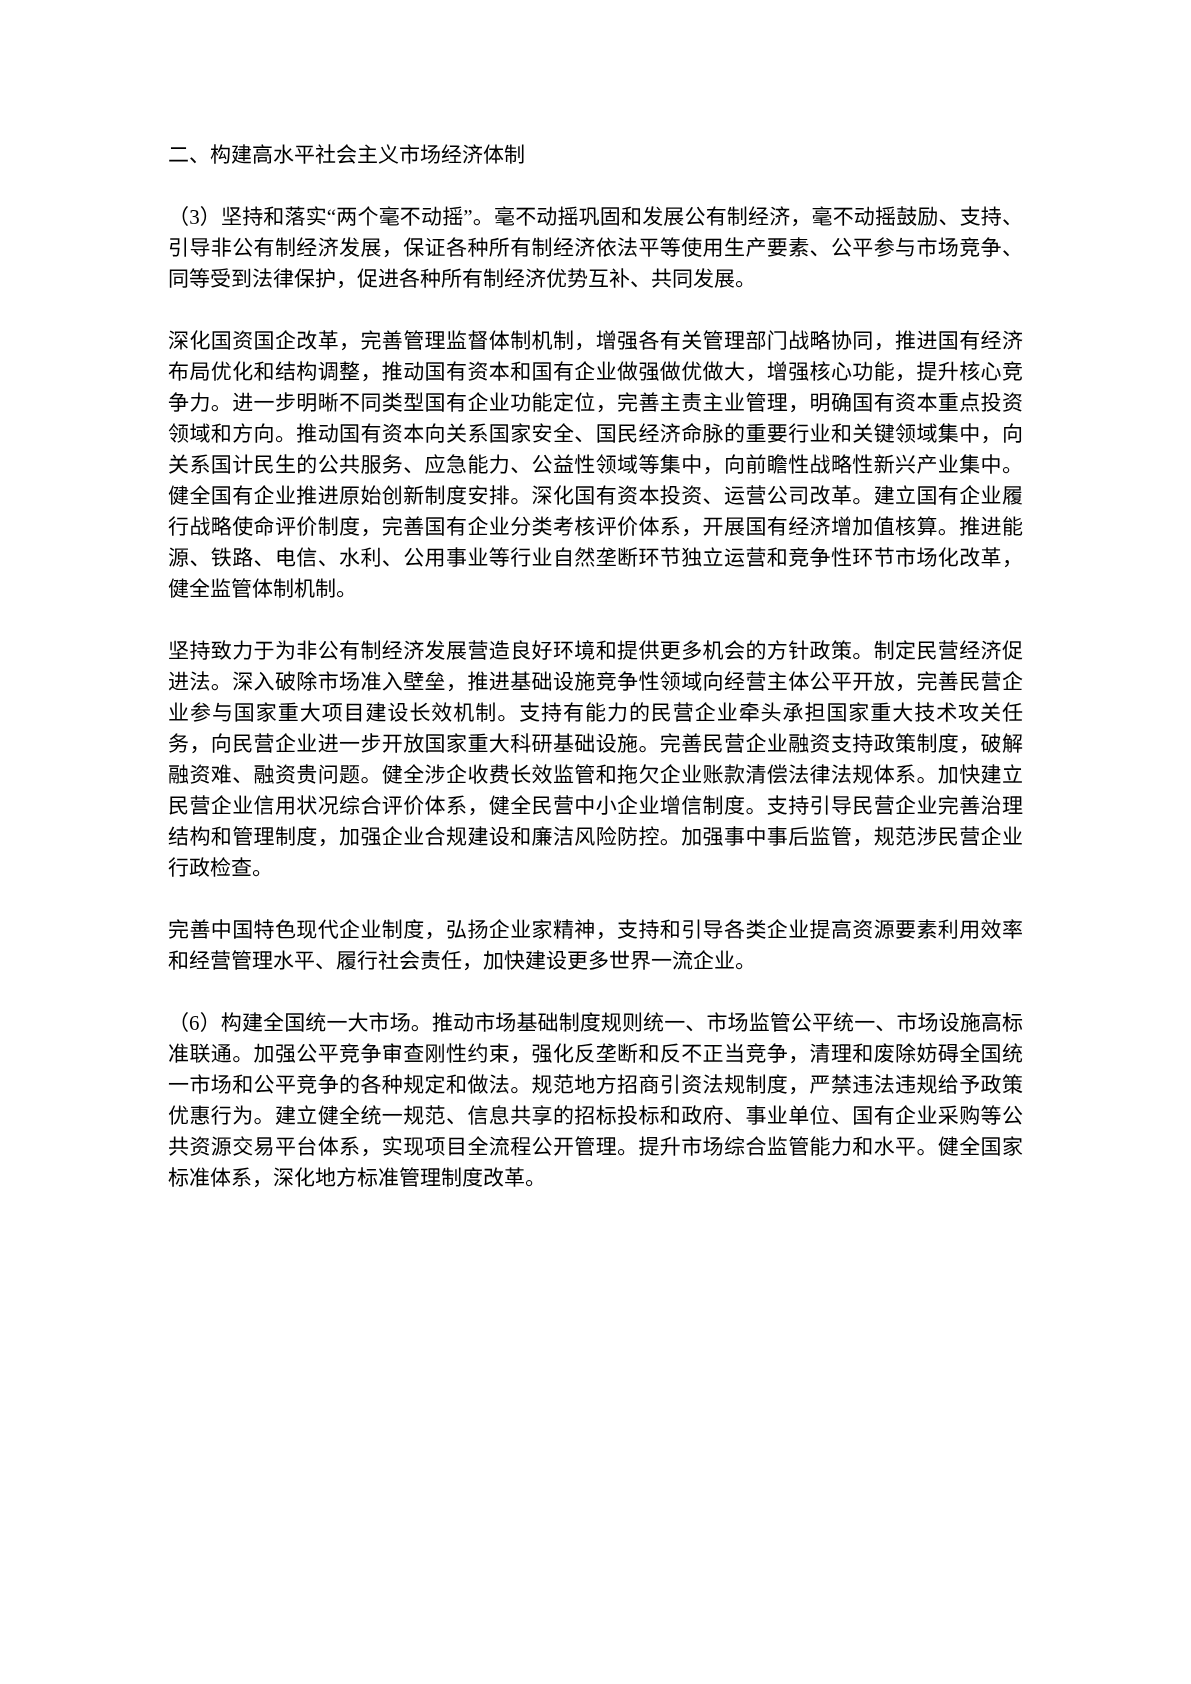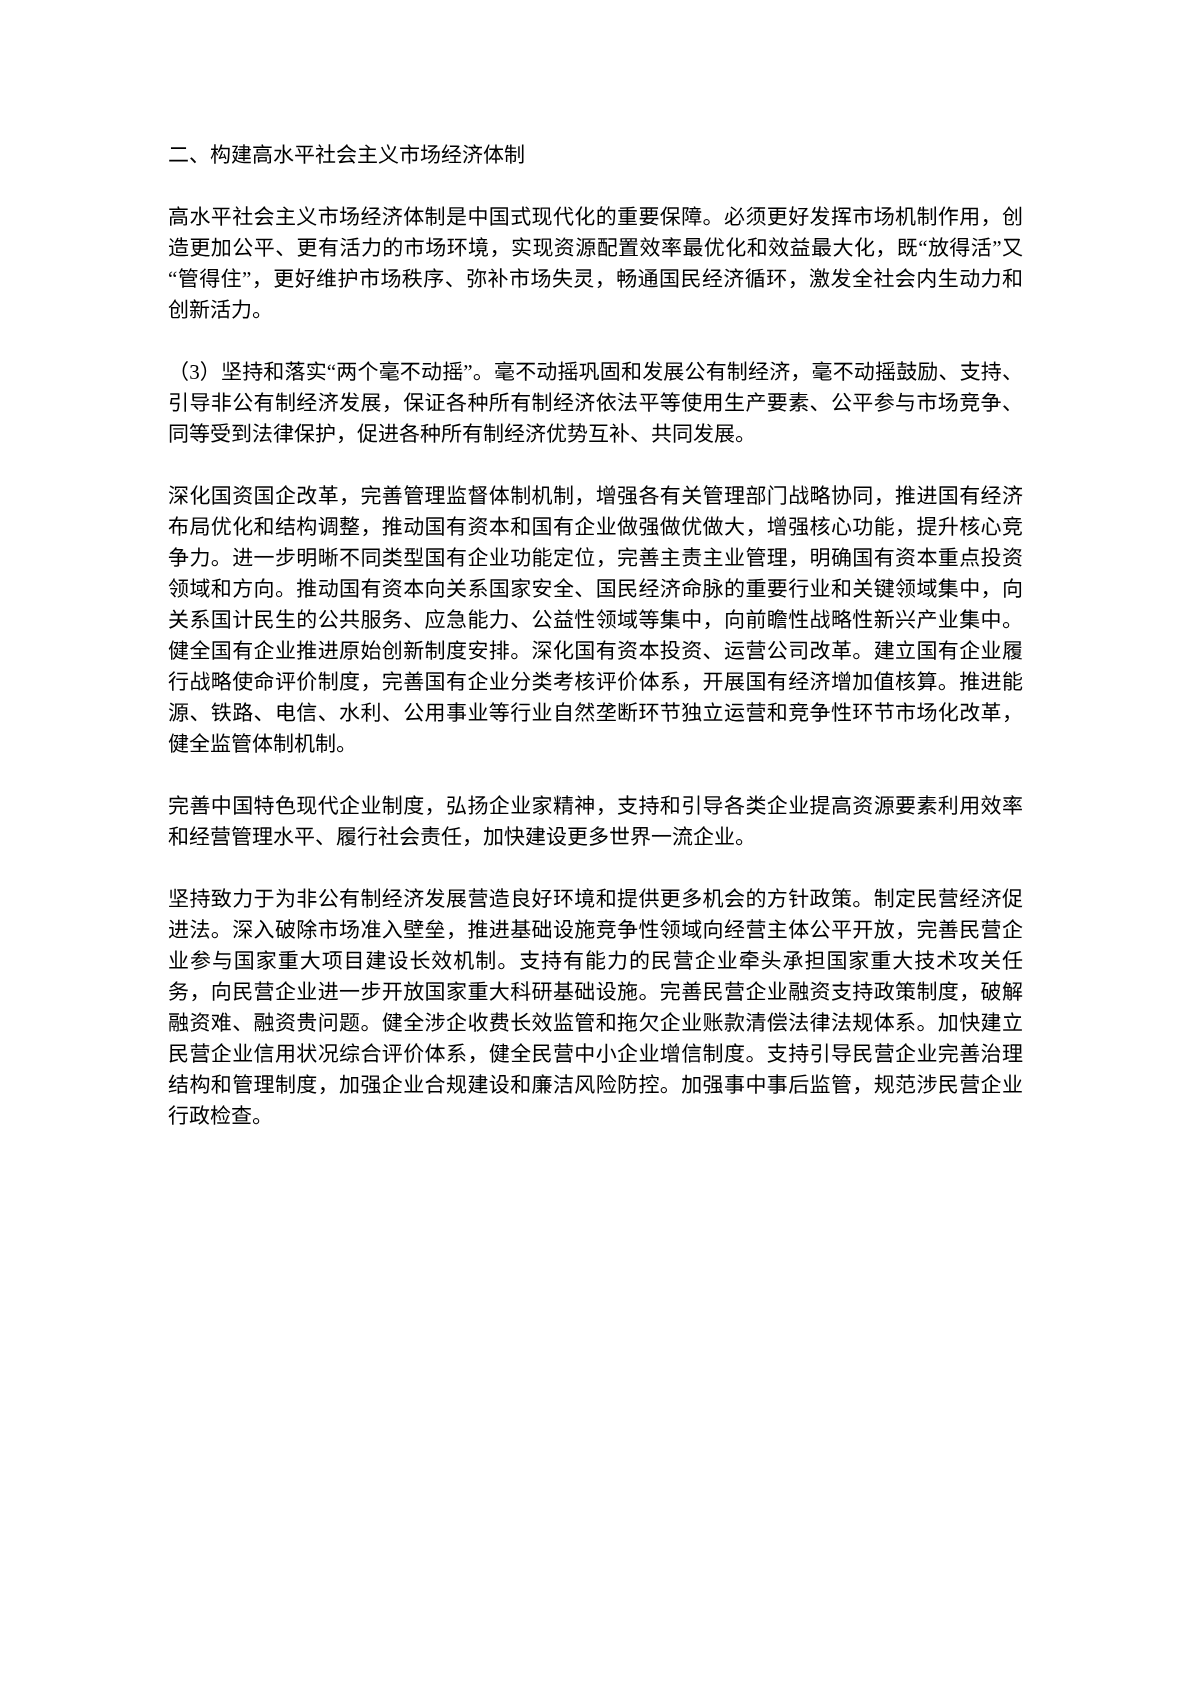--- a/index.html
+++ b/index.html
@@ -39,24 +39,24 @@
   .doc-paragraph:last-child {
     margin-bottom: 0;
   }
 </style>
 </head>
 <body>
 
 <div class="page">
   <h2 class="doc-heading">二、构建高水平社会主义市场经济体制</h2>
 
-  <p class="doc-paragraph">高水平社会主义市场经济体制是中国式现代化的重要保障。必须更好发挥市场机制作用，创造更加公平、更有活力的市场环境，实现资源配置效率最优化和效益最大化，既“放得活”又“管得住”，更好维护市场秩序、弥补市场失灵，畅通国民经济循环，激发全社会内生动力和创新活力。</p>
 
   <p class="doc-paragraph">（3）坚持和落实“两个毫不动摇”。毫不动摇巩固和发展公有制经济，毫不动摇鼓励、支持、引导非公有制经济发展，保证各种所有制经济依法平等使用生产要素、公平参与市场竞争、同等受到法律保护，促进各种所有制经济优势互补、共同发展。</p>
 
   <p class="doc-paragraph">深化国资国企改革，完善管理监督体制机制，增强各有关管理部门战略协同，推进国有经济布局优化和结构调整，推动国有资本和国有企业做强做优做大，增强核心功能，提升核心竞争力。进一步明晰不同类型国有企业功能定位，完善主责主业管理，明确国有资本重点投资领域和方向。推动国有资本向关系国家安全、国民经济命脉的重要行业和关键领域集中，向关系国计民生的公共服务、应急能力、公益性领域等集中，向前瞻性战略性新兴产业集中。健全国有企业推进原始创新制度安排。深化国有资本投资、运营公司改革。建立国有企业履行战略使命评价制度，完善国有企业分类考核评价体系，开展国有经济增加值核算。推进能源、铁路、电信、水利、公用事业等行业自然垄断环节独立运营和竞争性环节市场化改革，健全监管体制机制。</p>
 
+  <p class="doc-paragraph">坚持致力于为非公有制经济发展营造良好环境和提供更多机会的方针政策。制定民营经济促进法。深入破除市场准入壁垒，推进基础设施竞争性领域向经营主体公平开放，完善民营企业参与国家重大项目建设长效机制。支持有能力的民营企业牵头承担国家重大技术攻关任务，向民营企业进一步开放国家重大科研基础设施。完善民营企业融资支持政策制度，破解融资难、融资贵问题。健全涉企收费长效监管和拖欠企业账款清偿法律法规体系。加快建立民营企业信用状况综合评价体系，健全民营中小企业增信制度。支持引导民营企业完善治理结构和管理制度，加强企业合规建设和廉洁风险防控。加强事中事后监管，规范涉民营企业行政检查。</p>
+
   <p class="doc-paragraph">完善中国特色现代企业制度，弘扬企业家精神，支持和引导各类企业提高资源要素利用效率和经营管理水平、履行社会责任，加快建设更多世界一流企业。</p>
 
-  <p class="doc-paragraph">坚持致力于为非公有制经济发展营造良好环境和提供更多机会的方针政策。制定民营经济促进法。深入破除市场准入壁垒，推进基础设施竞争性领域向经营主体公平开放，完善民营企业参与国家重大项目建设长效机制。支持有能力的民营企业牵头承担国家重大技术攻关任务，向民营企业进一步开放国家重大科研基础设施。完善民营企业融资支持政策制度，破解融资难、融资贵问题。健全涉企收费长效监管和拖欠企业账款清偿法律法规体系。加快建立民营企业信用状况综合评价体系，健全民营中小企业增信制度。支持引导民营企业完善治理结构和管理制度，加强企业合规建设和廉洁风险防控。加强事中事后监管，规范涉民营企业行政检查。</p>
-
+  <p class="doc-paragraph">（6）构建全国统一大市场。推动市场基础制度规则统一、市场监管公平统一、市场设施高标准联通。加强公平竞争审查刚性约束，强化反垄断和反不正当竞争，清理和废除妨碍全国统一市场和公平竞争的各种规定和做法。规范地方招商引资法规制度，严禁违法违规给予政策优惠行为。建立健全统一规范、信息共享的招标投标和政府、事业单位、国有企业采购等公共资源交易平台体系，实现项目全流程公开管理。提升市场综合监管能力和水平。健全国家标准体系，深化地方标准管理制度改革。</p>
 
 </div>
 
 </body></html>

